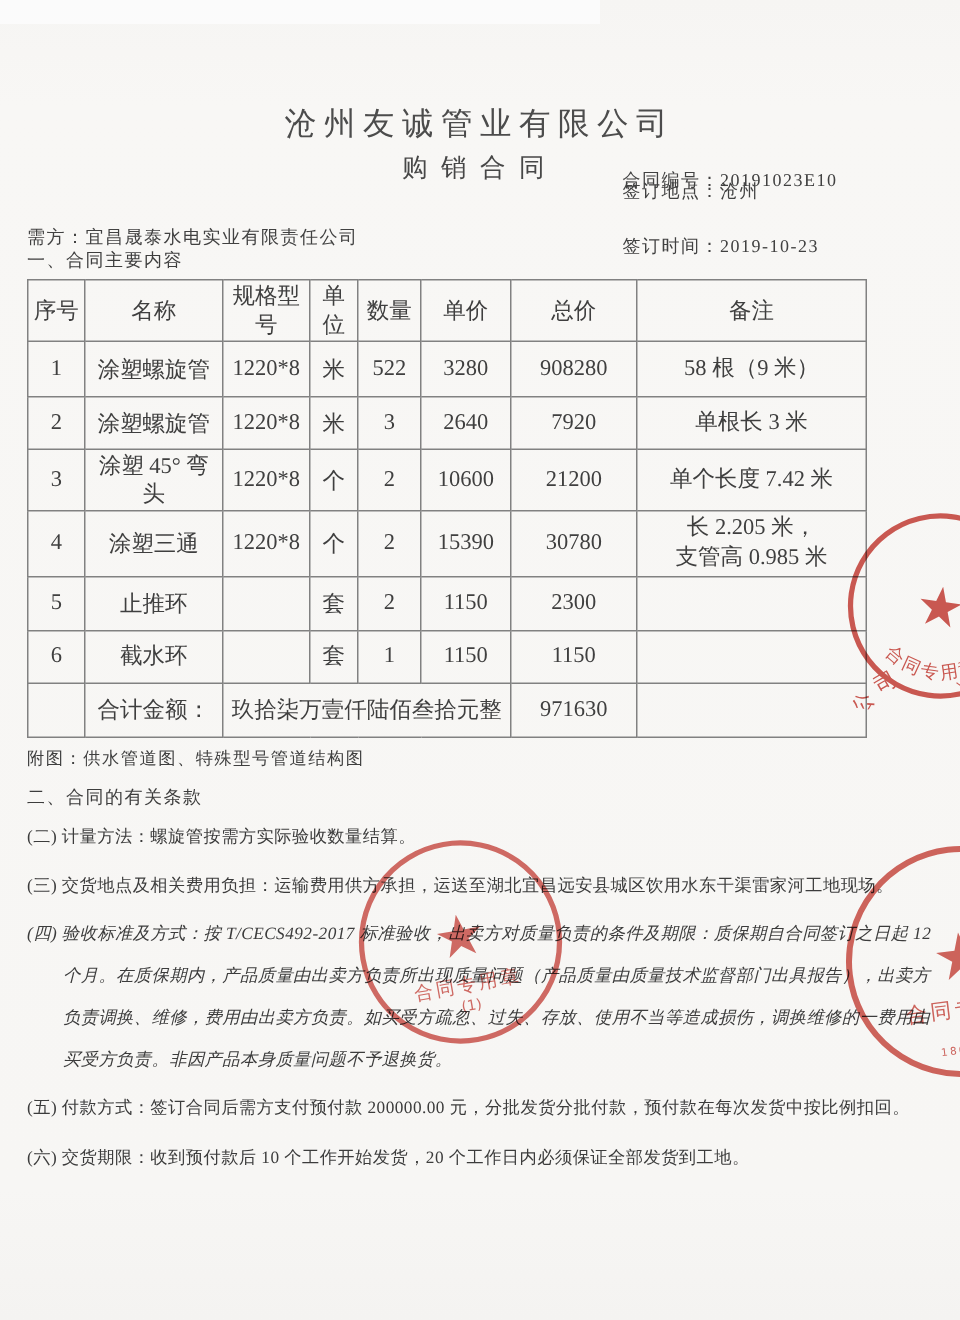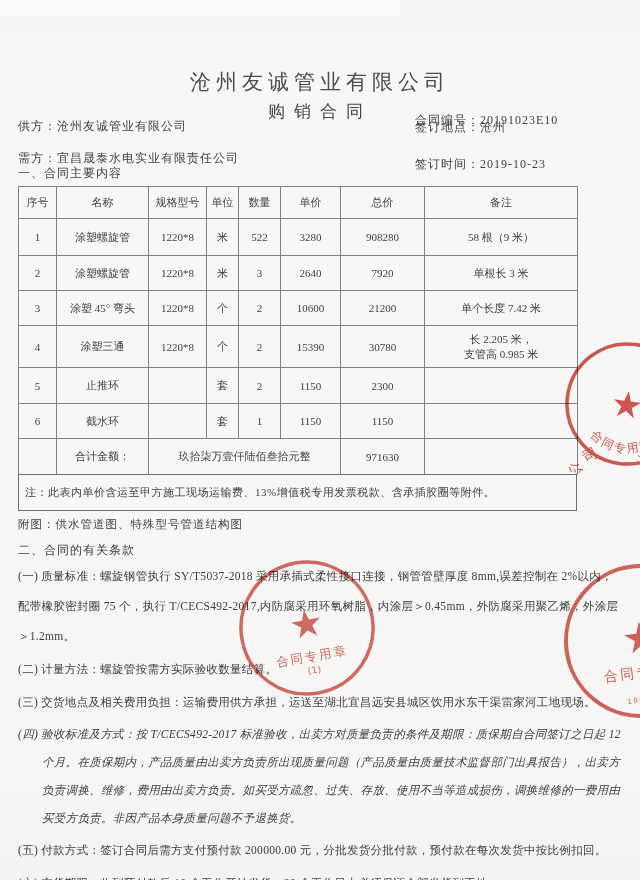--- a/index.html
+++ b/index.html
@@ -24,21 +24,21 @@
   }
   .meta{position:absolute;font-size:12px;color:#414141;letter-spacing:1px;white-space:nowrap;}
   .m-supplier{top:118px;left:18px;}
   .m-buyer{top:150px;left:18px;}
   .m-no{top:112px;left:415px;}
   .m-place{top:119px;left:415px;}
   .m-date{top:156px;left:415px;}
   .sec1-head{position:absolute;top:165px;left:18px;font-size:12px;color:#3d3d3d;letter-spacing:1px;}
 
   .table-wrap{position:absolute;top:186px;left:18px;width:560px;}
-  table.items{border-collapse:collapse;width:559px;table-layout:fixed;font-size:11px;color:#3f3f3f;}
+  table.items{border-collapse:collapse;width:559px;table-layout:fixed;font-size:15px;color:#3f3f3f;}
   table.items td,table.items th{
     border:1px solid #818181;text-align:center;vertical-align:middle;
     font-weight:normal;padding:1px 2px;overflow:hidden;
   }
   table.items thead tr{height:32px;}
   table.items tbody.rows tr:nth-child(1){height:37px;}
   table.items tbody.rows tr:nth-child(2){height:35px;}
   table.items tbody.rows tr:nth-child(3){height:35px;}
   table.items tbody.rows tr:nth-child(4){height:42px;}
   table.items tbody.rows tr:nth-child(5){height:36px;}
@@ -65,21 +65,20 @@
 </style>
 </head>
 <body>
 
 <div class="page">
   <div class="scan-light"></div>
 
   <div class="company-title">沧州友诚管业有限公司</div>
   <div class="doc-title">购销合同</div>
 
-  <div class="meta m-supplier"><span>供方：</span><span>沧州友诚管业有限公司</span></div>
   <div class="meta m-buyer"><span>需方：</span><span>宜昌晟泰水电实业有限责任公司</span></div>
   <div class="meta m-no"><span>合同编号：</span><span>20191023E10</span></div>
   <div class="meta m-place"><span>签订地点：</span><span>沧州</span></div>
   <div class="meta m-date"><span>签订时间：</span><span>2019-10-23</span></div>
 
   <div class="sec1-head">一、合同主要内容</div>
 
   <div class="table-wrap">
     <table class="items">
       <colgroup>
@@ -171,27 +170,25 @@
         <tr class="total-row">
           <td></td>
           <td>合计金额：</td>
           <td colspan="4">玖拾柒万壹仟陆佰叁拾元整</td>
           <td>971630</td>
           <td></td>
         </tr>
       </tbody>
     </table>
 
-    <div class="note-box">注：此表内单价含运至甲方施工现场运输费、13%增值税专用发票税款、含承插胶圈等附件。</div>
     <div class="attachment">附图：供水管道图、特殊型号管道结构图</div>
 
     <div class="sec2">
       <div class="sec2-head">二、合同的有关条款</div>
       <div id="clauses">
-          <p class="clause">(一) 质量标准：螺旋钢管执行 SY/T5037-2018 采用承插式柔性接口连接，钢管管壁厚度 8mm,误差控制在 2%以内，配带橡胶密封圈 75 个，执行 T/CECS492-2017,内防腐采用环氧树脂，内涂层＞0.45mm，外防腐采用聚乙烯，外涂层＞1.2mm。</p>
           <p class="clause gap">(二) 计量方法：螺旋管按需方实际验收数量结算。</p>
           <p class="clause gap">(三) 交货地点及相关费用负担：运输费用供方承担，运送至湖北宜昌远安县城区饮用水东干渠雷家河工地现场。</p>
           <p class="clause hang gap">(四) 验收标准及方式：按 T/CECS492-2017 标准验收，出卖方对质量负责的条件及期限：质保期自合同签订之日起 12 个月。在质保期内，产品质量由出卖方负责所出现质量问题（产品质量由质量技术监督部门出具报告），出卖方负责调换、维修，费用由出卖方负责。如买受方疏忽、过失、存放、使用不当等造成损伤，调换维修的一费用由买受方负责。非因产品本身质量问题不予退换货。</p>
           <p class="clause gap">(五) 付款方式：签订合同后需方支付预付款 200000.00 元，分批发货分批付款，预付款在每次发货中按比例扣回。</p>
           <p class="clause gap">(六) 交货期限：收到预付款后 10 个工作开始发货，20 个工作日内必须保证全部发货到工地。</p>
         </div>
     </div>
   </div>
 
   <div class="stamp st-buyer">

